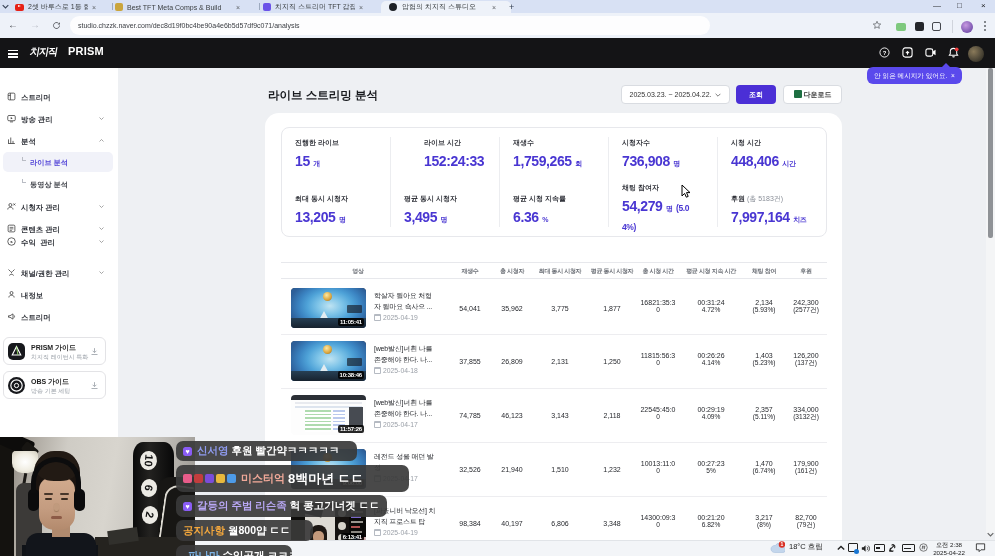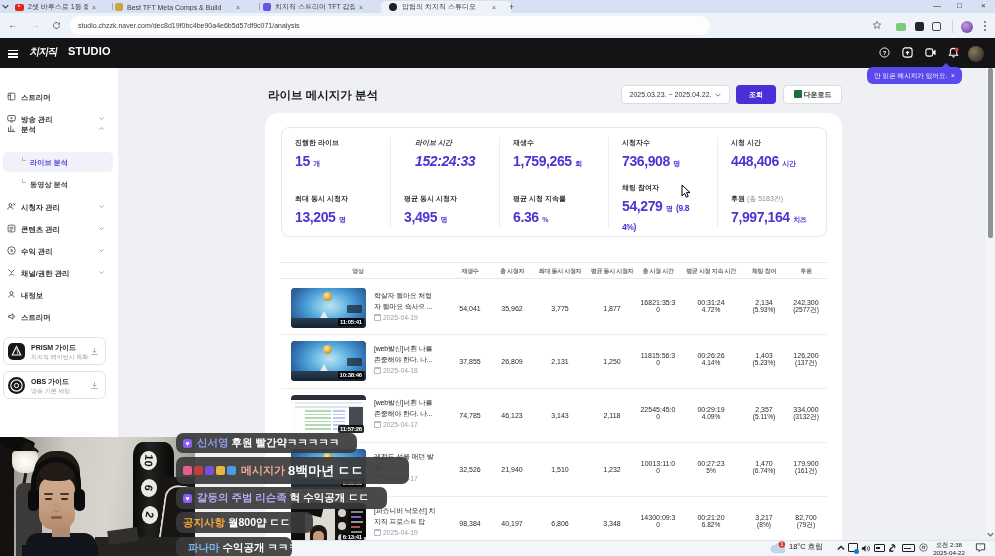--- a/index.html
+++ b/index.html
@@ -86,21 +86,21 @@
 
 
 #taskbar{position:absolute;left:0;top:540px;width:995px;height:16px;background:#f3f5f8;border-top:1px solid #e1e4e8;}
 #weather{position:absolute;top:542px;font-size:7.5px;color:#1a1a1a;}
 #clock{position:absolute;left:929px;top:541px;width:40px;font-size:6.2px;color:#222;text-align:center;line-height:7.5px;}
 
 
 #cam{position:absolute;left:0;top:437px;width:195px;height:119px;background:#3b3734;overflow:hidden;}
 
 
-.pill{position:absolute;background:rgba(58,58,58,0.92);border-radius:7px;color:#fff;font-weight:bold;white-space:nowrap;display:flex;align-items:center;padding:0 7px;overflow:hidden;}
+.pill{position:absolute;background:rgba(58,58,58,0.92);border-radius:7px;color:#fff;font-weight:bold;white-space:nowrap;display:flex;align-items:center;padding:0 7px;overflow:hidden;margin-top:8px;}
 .badge{display:inline-block;width:9px;height:9px;border-radius:2px;margin-right:2px;}
 </style>
 </head>
 <body>
 
 <div id="tabstrip"></div>
 <svg style="position:absolute;left:2px;top:4px;width:7px;height:5px;" viewBox="0 0 10 6">
     <path d="M1 1l4 4 4-4" fill="none" stroke="#394457" stroke-width="1.6"></path>
   </svg>
 <div class="tab" style="left:15px;width:96px;">
@@ -152,21 +152,21 @@
 <div class="abs" style="left:961px;top:21px;width:12px;height:12px;border-radius:50%;background:radial-gradient(circle at 40% 35%,#c79ae0,#7a55b0 70%,#4d3575);"></div>
 <div class="abs" style="left:984px;top:21px;width:2px;height:2px;background:#5f6368;border-radius:50%;box-shadow:0 4px 0 #5f6368,0 8px 0 #5f6368;"></div>
 
 <div id="hdr"></div>
 <div class="burger" style="position:absolute;left:8px;top:50px;width:10px;">
   <div style="height:1.4px;background:#fff;margin-bottom:1.8px;"></div>
   <div style="height:1.4px;background:#fff;margin-bottom:1.8px;"></div>
   <div style="height:1.4px;background:#fff;"></div>
 </div>
 <div id="logo">치지직</div>
-<div id="logo2">STUDIO</div>
+<div id="logo2">PRISM</div>
 <svg class="hic" style="left:879px;" viewBox="0 0 24 24">
     <circle cx="12" cy="12" r="10" fill="none" stroke="#fff" stroke-width="2"></circle>
     <text x="12" y="17" font-size="13" fill="#fff" text-anchor="middle" font-weight="bold">?</text>
   </svg>
 <svg class="hic" style="left:902px;" viewBox="0 0 24 24">
     <rect x="2" y="2" width="20" height="20" rx="5" fill="none" stroke="#fff" stroke-width="2.4"></rect>
     <path d="M12 17v-7M8.5 13.5L12 10l3.5 3.5" fill="none" stroke="#fff" stroke-width="2.2"></path>
   </svg>
 <svg class="hic" style="left:925px;" viewBox="0 0 24 24">
     <rect x="2" y="4" width="15" height="16" rx="4" fill="none" stroke="#fff" stroke-width="2.4"></rect>
@@ -193,21 +193,21 @@
     <svg class="ic" viewBox="0 0 24 24">
       <rect x="2" y="4" width="20" height="14" rx="3" fill="none" stroke="#333" stroke-width="2"></rect>
       <path d="M10 8l5 3-5 3z" fill="#333"></path>
       <path d="M8 21h8" stroke="#333" stroke-width="2"></path>
     </svg>
     <span class="tx">방송 관리</span>
     <svg class="chev" viewBox="0 0 10 6">
       <path d="M1 1l4 4 4-4" fill="none" stroke="#888" stroke-width="1.5"></path>
     </svg>
   </div>
-<div class="mi" style="top:119px;">
+<div class="mi" style="top:131px;">
     <svg class="ic" viewBox="0 0 24 24">
       <path d="M4 20V9M10 20V4M16 20v-7M21 20H3" fill="none" stroke="#333" stroke-width="2"></path>
     </svg>
     <span class="tx">분석</span>
     <svg class="chev" viewBox="0 0 10 6">
       <path d="M1 5l4-4 4 4" fill="none" stroke="#888" stroke-width="1.5"></path>
     </svg>
   </div>
 <div class="abs" style="left:22px;top:157px;width:4px;height:4px;border-left:1px solid #b9bcc4;border-bottom:1px solid #b9bcc4;"></div>
 <div class="sub" style="top:158px;color:#4d3fd6;">라이브 분석</div>
@@ -227,21 +227,21 @@
 <div class="mi" style="top:219px;">
     <svg class="ic" viewBox="0 0 24 24">
       <rect x="3" y="3" width="18" height="18" rx="3" fill="none" stroke="#333" stroke-width="2"></rect>
       <path d="M7 9h10M7 13h10M7 17h6" stroke="#333" stroke-width="1.8"></path>
     </svg>
     <span class="tx">콘텐츠 관리</span>
     <svg class="chev" viewBox="0 0 10 6">
       <path d="M1 1l4 4 4-4" fill="none" stroke="#888" stroke-width="1.5"></path>
     </svg>
   </div>
-<div class="mi" style="top:241px;">
+<div class="mi" style="top:232px;font-family:Liberation Mono, monospace;">
     <svg class="ic" viewBox="0 0 24 24">
       <circle cx="12" cy="12" r="10" fill="none" stroke="#333" stroke-width="2"></circle>
       <text x="12" y="16" font-size="11" text-anchor="middle" fill="#333" font-weight="bold">S</text>
     </svg>
     <span class="tx">수익 관리</span>
     <svg class="chev" viewBox="0 0 10 6">
       <path d="M1 1l4 4 4-4" fill="none" stroke="#888" stroke-width="1.5"></path>
     </svg>
   </div>
 <div class="mi" style="top:263px;">
@@ -288,37 +288,37 @@
   <div class="t1">OBS 가이드</div>
   <div class="t2">방송 기본 세팅</div>
   <div class="dl"><svg style="width:9px;height:9px;" viewBox="0 0 24 24">
         <path d="M12 3v11M7 10l5 5 5-5" fill="none" stroke="#9aa0a8" stroke-width="2.2"></path>
         <path d="M4 20h16" stroke="#9aa0a8" stroke-width="2.2"></path>
       </svg></div>
 </div>
 
 <div id="main"></div>
 <div id="card"></div>
-<div id="ptitle">라이브 메시지가 분석</div>
+<div id="ptitle">라이브 스트리밍 분석</div>
 <div id="datesel">2025.03.23. ~ 2025.04.22.<svg style="width:6px;height:4px;margin-left:4px;" viewBox="0 0 10 6">
       <path d="M1 1l4 4 4-4" fill="none" stroke="#777" stroke-width="1.6"></path>
     </svg></div>
 <div id="btnq">조회</div>
 <div id="btndl"><span style="display:inline-block;width:8px;height:8px;background:#1d6f42;border-radius:1px;vertical-align:-1px;margin-right:2px;"></span>다운로드</div>
 
 <div id="stats"></div>
 <div class="vsep" style="left:390px;"></div>
 <div class="vsep" style="left:499px;"></div>
 <div class="vsep" style="left:608px;"></div>
 <div class="vsep" style="left:717px;"></div>
 <div class="scell" style="left:295px;top:138px;">
     <div class="lb">진행한 라이브</div>
     <div class="vl">15 <span class="un">개</span></div>
   </div>
-<div class="scell" style="left:415px;top:138px;font-style:italic;">
+<div class="scell" style="left:424px;top:138px;">
     <div class="lb">라이브 시간</div>
     <div class="vl">152:24:33</div>
   </div>
 <div class="scell" style="left:513px;top:138px;">
     <div class="lb">재생수</div>
     <div class="vl">1,759,265 <span class="un">회</span></div>
   </div>
 <div class="scell" style="left:622px;top:138px;">
     <div class="lb">시청자수</div>
     <div class="vl">736,908 <span class="un">명</span></div>
@@ -334,21 +334,21 @@
 <div class="scell" style="left:404px;top:194px;">
     <div class="lb">평균 동시 시청자</div>
     <div class="vl">3,495 <span class="un">명</span></div>
   </div>
 <div class="scell" style="left:513px;top:194px;">
     <div class="lb">평균 시청 지속률</div>
     <div class="vl">6.36 <span class="un">%</span></div>
   </div>
 <div class="scell" style="left:622px;top:183px;width:92px;">
     <div class="lb">채팅 참여자</div>
-    <div class="vl" style="line-height:16px;">54,279 <span class="un">명</span> <span style="font-size:8.5px;">(9.8</span><br><span style="font-size:8.5px;">4%)</span></div>
+    <div class="vl" style="line-height:16px;">54,279 <span class="un">명</span> <span style="font-size:8.5px;">(5.0</span><br><span style="font-size:8.5px;">4%)</span></div>
   </div>
 <div class="scell" style="left:731px;top:194px;">
     <div class="lb">후원 <span style="color:#8a8f98;font-weight:normal;">(총 5183건)</span></div>
     <div class="vl">7,997,164 <span class="un">치즈</span></div>
   </div>
 
 <svg class="abs" style="left:681px;top:184px;width:10px;height:14px;" viewBox="0 0 10 14">
     <path d="M1 1v11l2.6-2.6 1.7 3.8 1.9-0.8-1.7-3.8H9z" fill="#fff" stroke="#000" stroke-width="1"></path>
   </svg>
 
@@ -565,27 +565,27 @@
   <span class="badge" style="background:#8a5cf5;border-radius:2.5px;color:#fff;font-size:7px;line-height:9px;text-align:center;">♥</span>
   <span style="color:#8f9bf0;margin:0 3px;">신서영</span>
   <span>후원 빨간약ㅋㅋㅋㅋㅋ</span>
 </div>
 <div class="pill" style="left:176px;top:457px;width:233px;height:27px;font-size:11px;">
   <span class="badge" style="background:#e85c8a;"></span>
   <span class="badge" style="background:#c23d3d;"></span>
   <span class="badge" style="background:#7a4ddb;"></span>
   <span class="badge" style="background:#e8b93d;"></span>
   <span class="badge" style="background:#4d9be8;"></span>
-  <span style="color:#f0a898;margin:0 3px;">메시지가</span>
+  <span style="color:#f0a898;margin:0 3px;">미스터억</span>
   <span style="font-size:13px;">8백마년 ㄷㄷ</span>
 </div>
 <div class="pill" style="left:176px;top:487px;width:211px;height:22px;font-size:10.5px;">
   <span class="badge" style="background:#8a5cf5;border-radius:2.5px;color:#fff;font-size:7px;line-height:9px;text-align:center;">♥</span>
   <span style="color:#b9a8f5;margin:0 3px;">갈등의 주범 리슨족</span>
-  <span>헉 수익공개 ㄷㄷ</span>
+  <span>헉 콩고기너겟 ㄷㄷ</span>
 </div>
 <div class="pill" style="left:176px;top:512px;width:137px;height:21px;font-size:10.5px;">
   <span style="color:#f5a83d;margin-right:3px;">공지사항</span>
   <span>월800얍 ㄷㄷ</span>
 </div>
 <div class="pill" style="left:176px;top:537px;width:116px;height:21px;font-size:10.5px;">
   <span class="badge" style="background:#4d9be8;border-radius:50%;"></span>
   <span style="color:#7db5e8;margin:0 3px;">파나마</span>
   <span>수익공개 ㅋㅋㅋ</span>
 </div>

